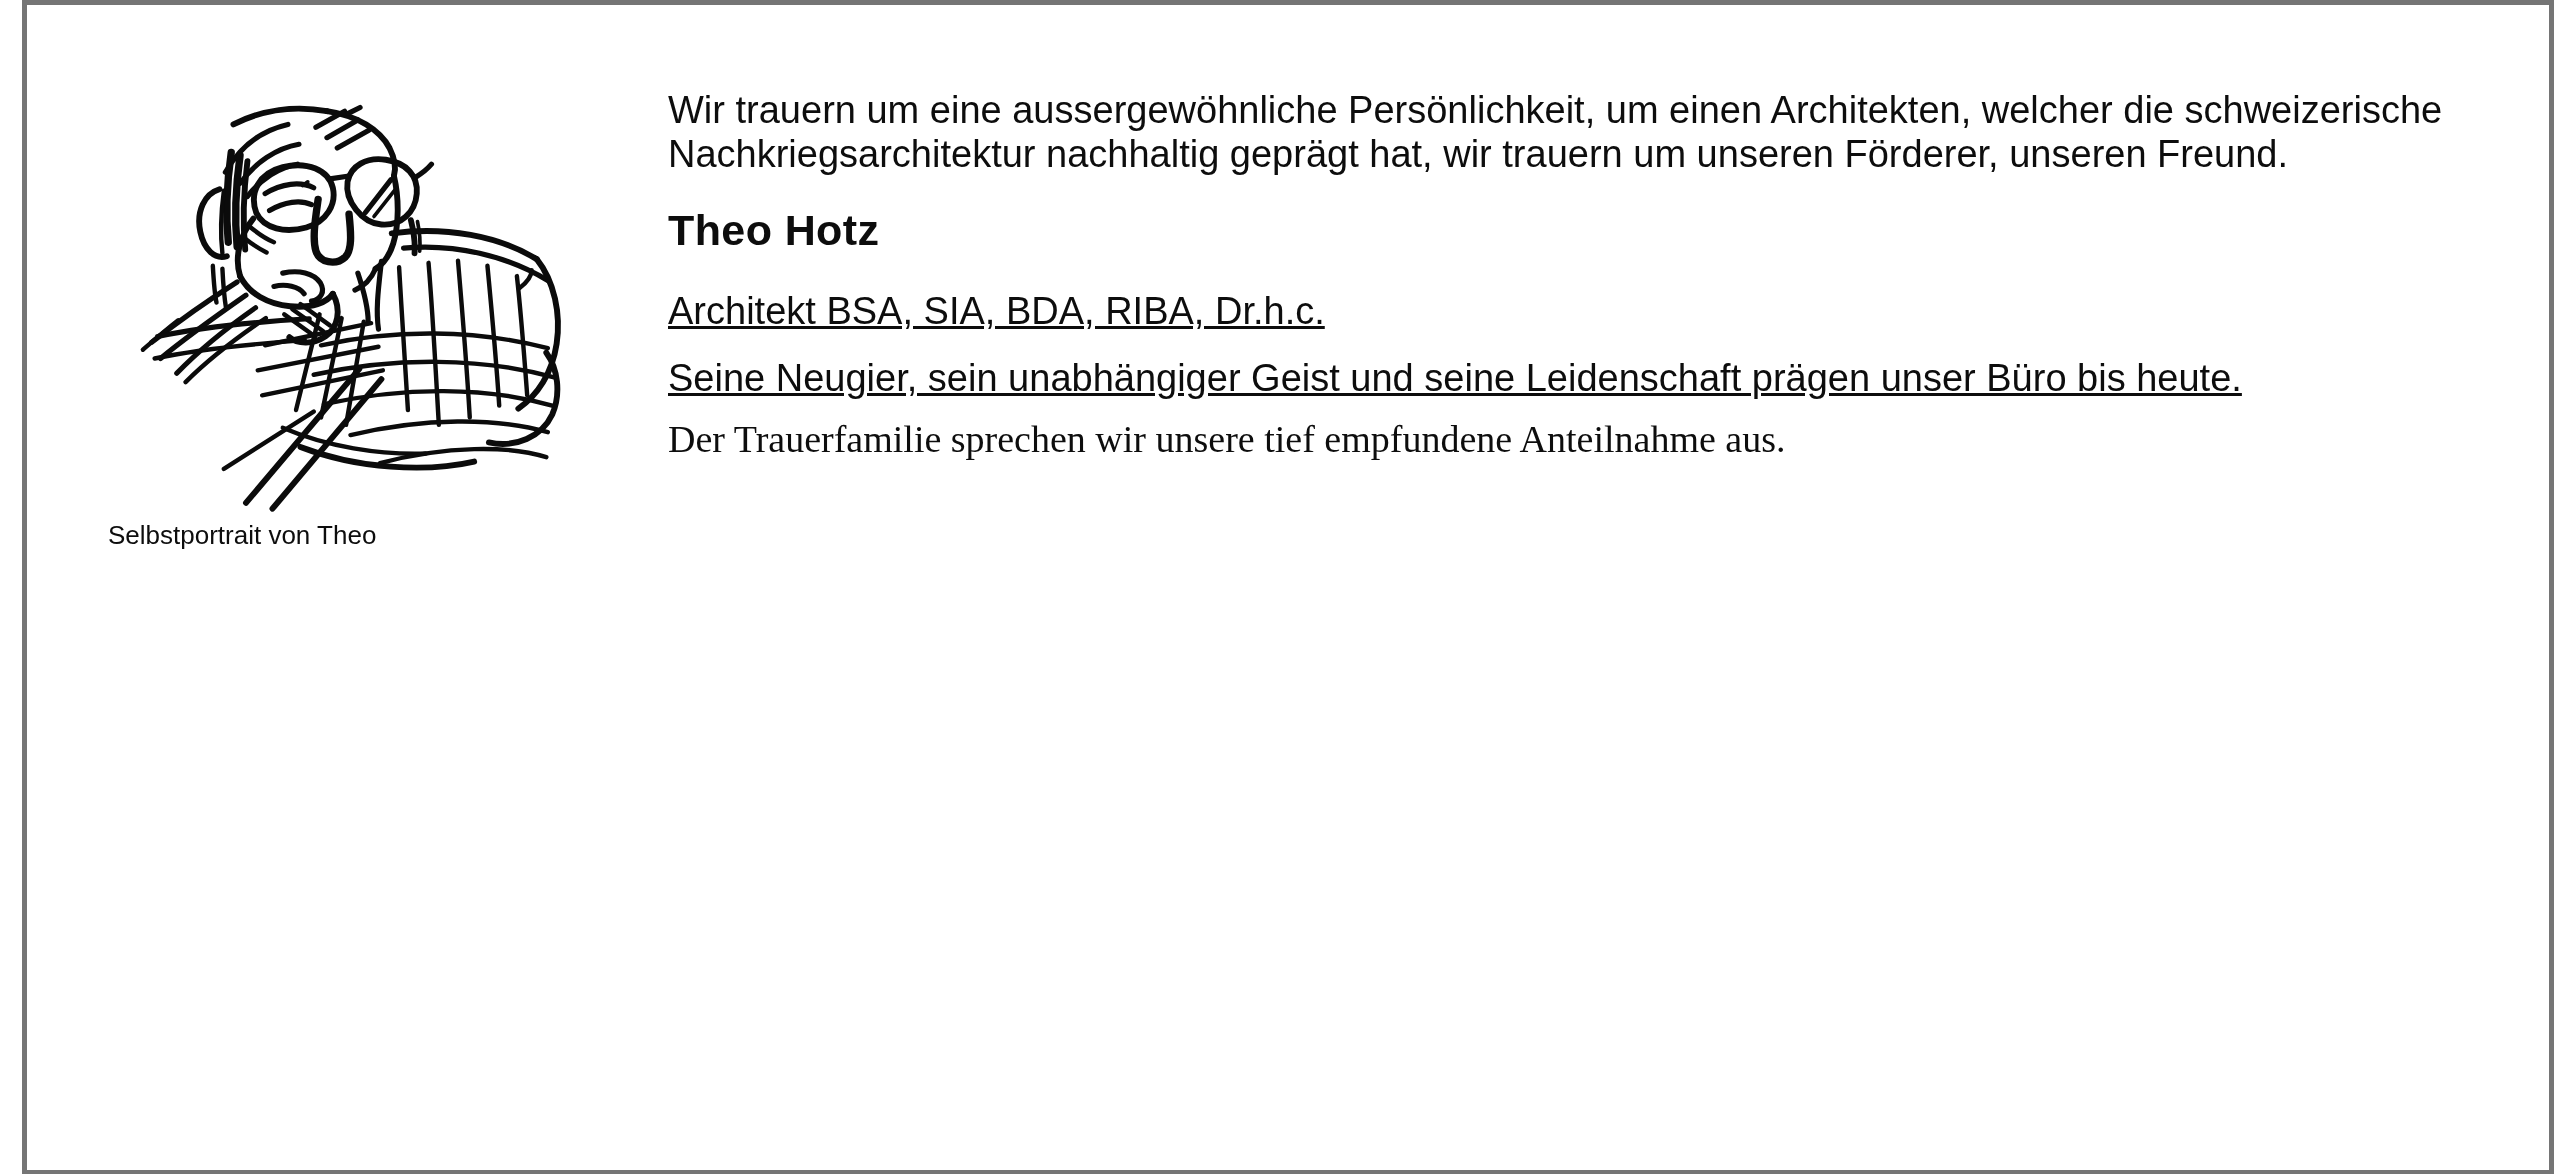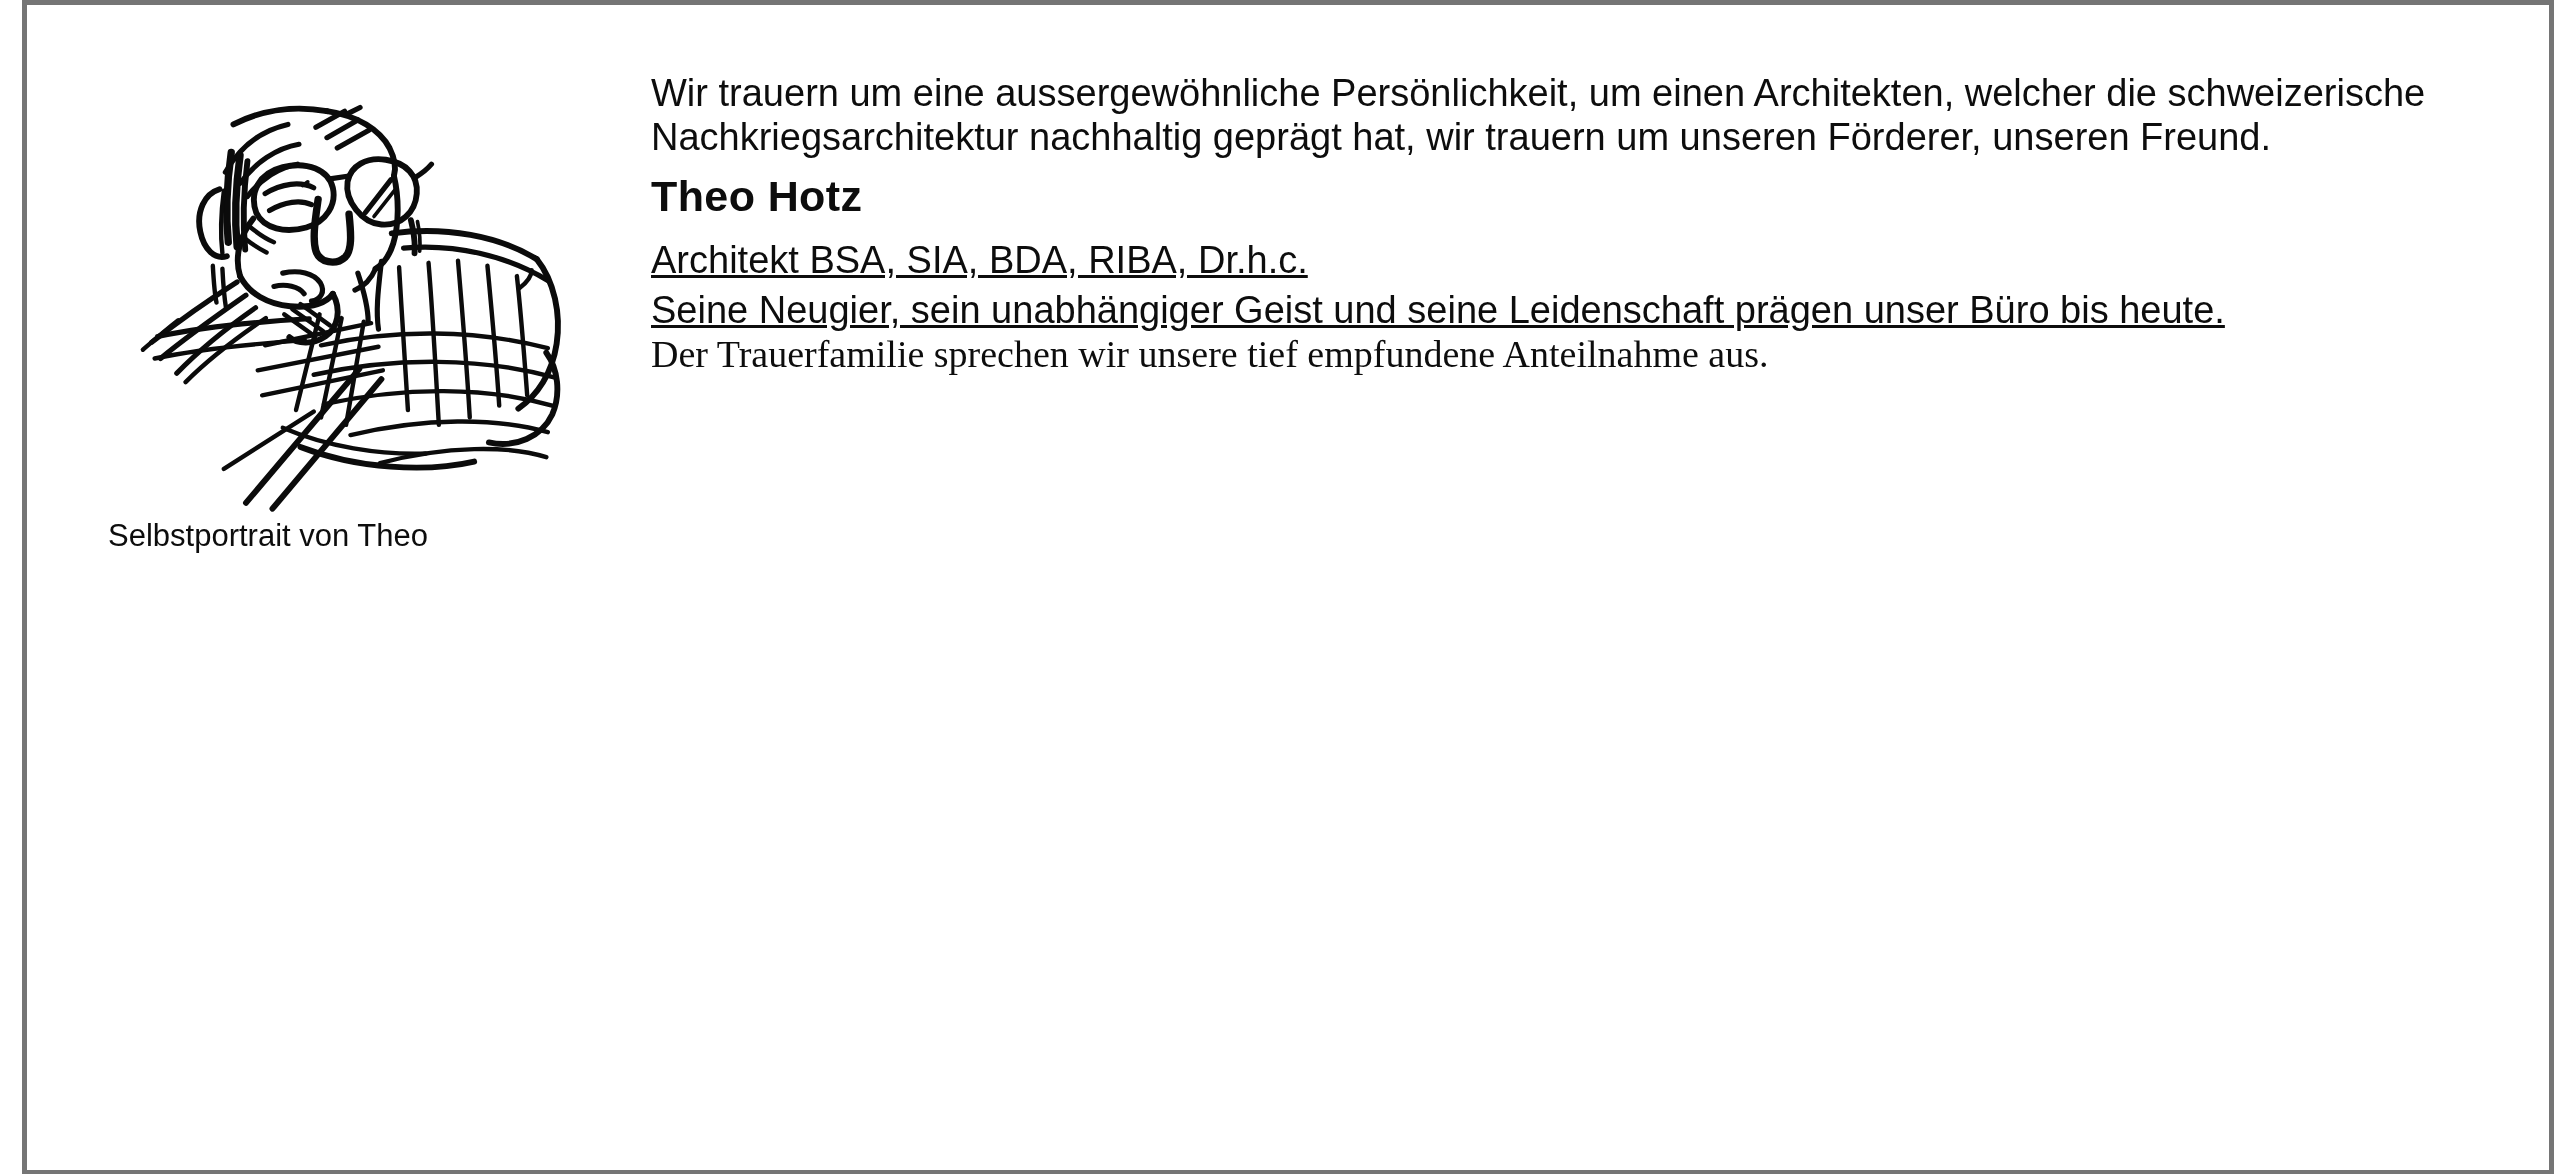--- a/index.html
+++ b/index.html
@@ -22,28 +22,28 @@
     box-sizing:border-box;
     border:5.9px solid var(--frame-border);
     background:var(--background);
   }
   .portrait-sketch{
     position:absolute;left:110px;top:97px;
     width:427px;height:410px;
   }
   .portrait-caption{
     position:absolute;left:81px;top:513px;
-    font-size:31px;line-height:35px;
+    font-size:26px;line-height:35px;
     white-space:nowrap;
   }
   .text-col{
     position:absolute;left:624px;top:66px;width:1886px;
     font-size:38px;line-height:44px;
   }
-  .text-col p, .text-col h1{margin:0;white-space:pre-line;}
+  .text-col p, .text-col h1{margin:17px;white-space:pre-line;}
   .intro{margin:0;}
   .name{
     font-size:43px;line-height:74px;font-weight:bold;
     margin:211px 0 0 0;letter-spacing:0.4px;
   }
   .titles-dates{line-height:55px;margin:0;text-decoration:underline;}
   .p-tribute{margin-top:170px;text-decoration:underline;}
   .p-condolence{margin-top:44px;font-family:Liberation Serif, serif;}
   .p-signatories{margin-top:44px;}
   .p-funeral{margin-top:44px;}

